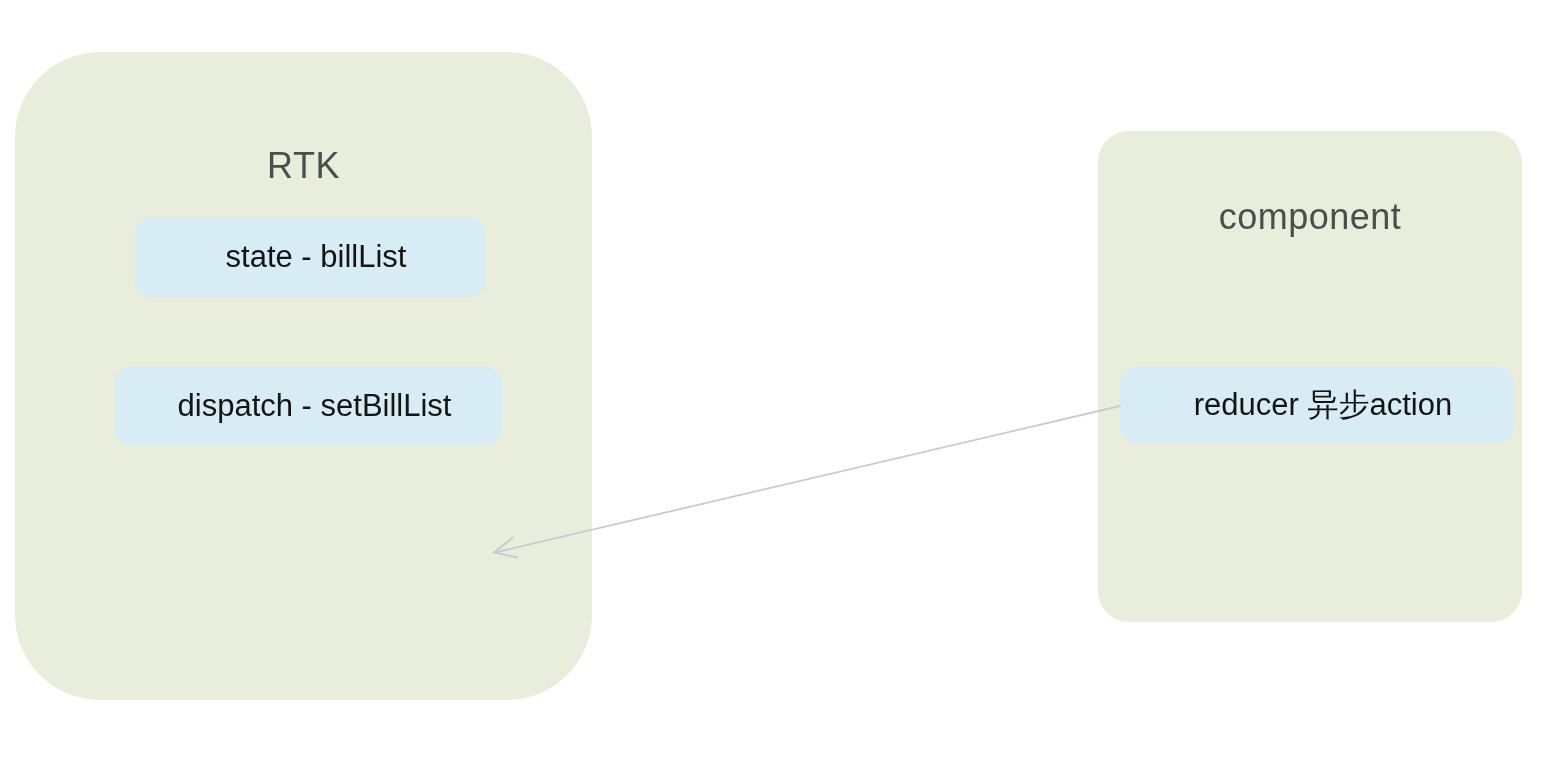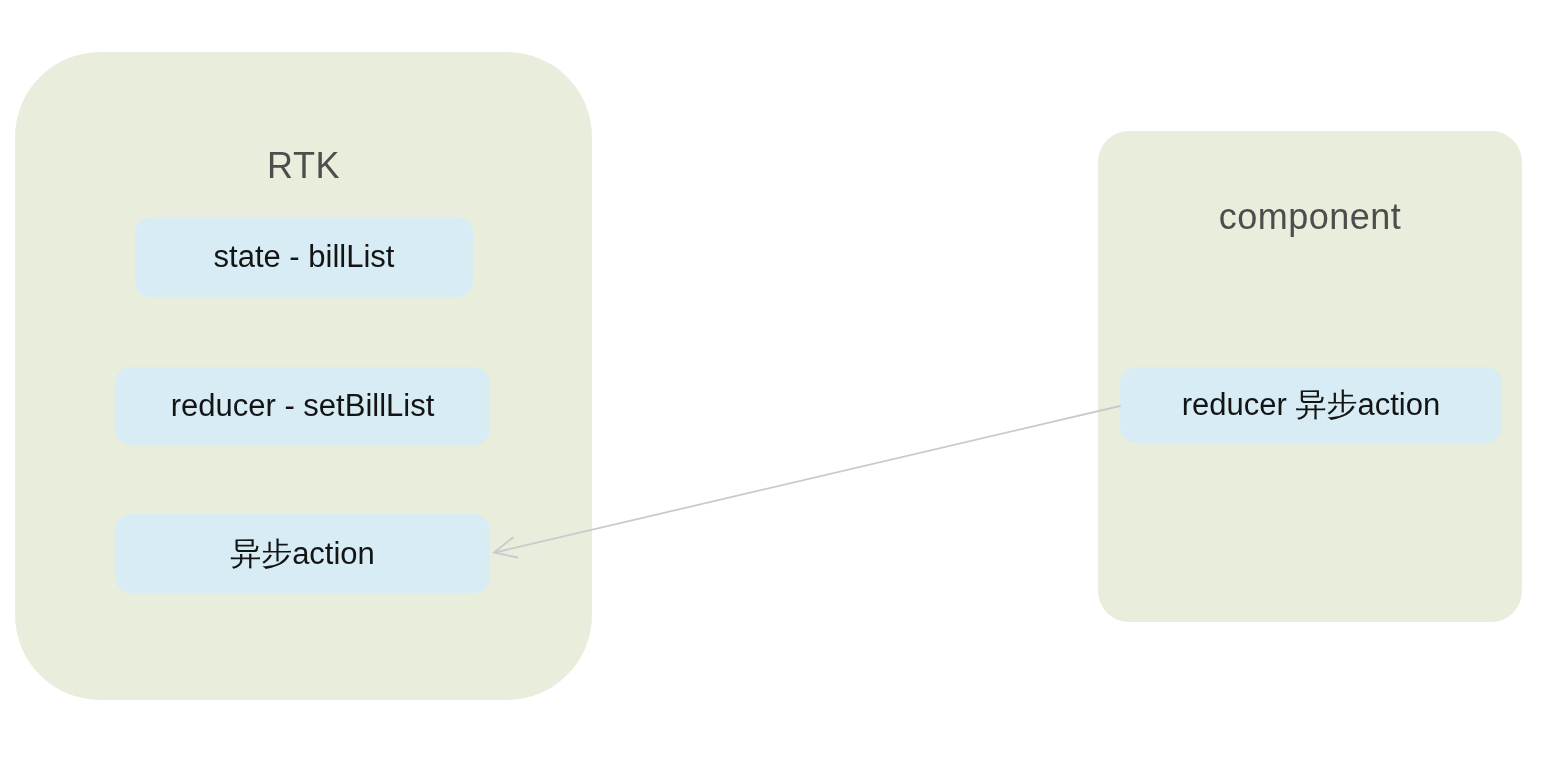--- a/index.html
+++ b/index.html
@@ -48,20 +48,21 @@
   .node {
     position: absolute;
     background: #d7ecf5;
     border-radius: 16px;
     display: flex;
     align-items: center;
     justify-content: center;
     font-size: 31px;
     color: #141414;
     white-space: nowrap;
+    padding-left: 12px;
   }
   .node.n-state    { left: 135px;  top: 217px; width: 338px; height: 80px; }
   .node.n-reducer  { left: 115px;  top: 367px; width: 375px; height: 78px; }
   .node.n-async    { left: 115px;  top: 514px; width: 375px; height: 79px; }
   .node.n-dispatch { left: 1120px; top: 367px; width: 382px; height: 76px; }
   .edge-layer {
     position: absolute;
     left: 0;
     top: 0;
     width: 1542px;
@@ -73,23 +74,22 @@
 <body>
 
 <div class="canvas">
 
   <div class="container-box rtk">
     <div class="container-title">RTK</div>
   </div>
 
   <div class="node n-state">state - billList</div>
 
-  <div class="node n-reducer">reducer - setBillList</div>
+  <div class="node n-reducer">dispatch - setBillList</div>
 
-  <div class="node n-async">异步action</div>
 
   <div class="container-box component">
     <div class="container-title">component</div>
   </div>
 
   <div class="node n-dispatch">reducer 异步action</div>
 
   <svg class="edge-layer" viewBox="0 0 1542 760">
     <g stroke="#c9c9d0" stroke-width="1.8" fill="none" stroke-linecap="round">
       <line x1="1120" y1="406" x2="497" y2="552"></line>

